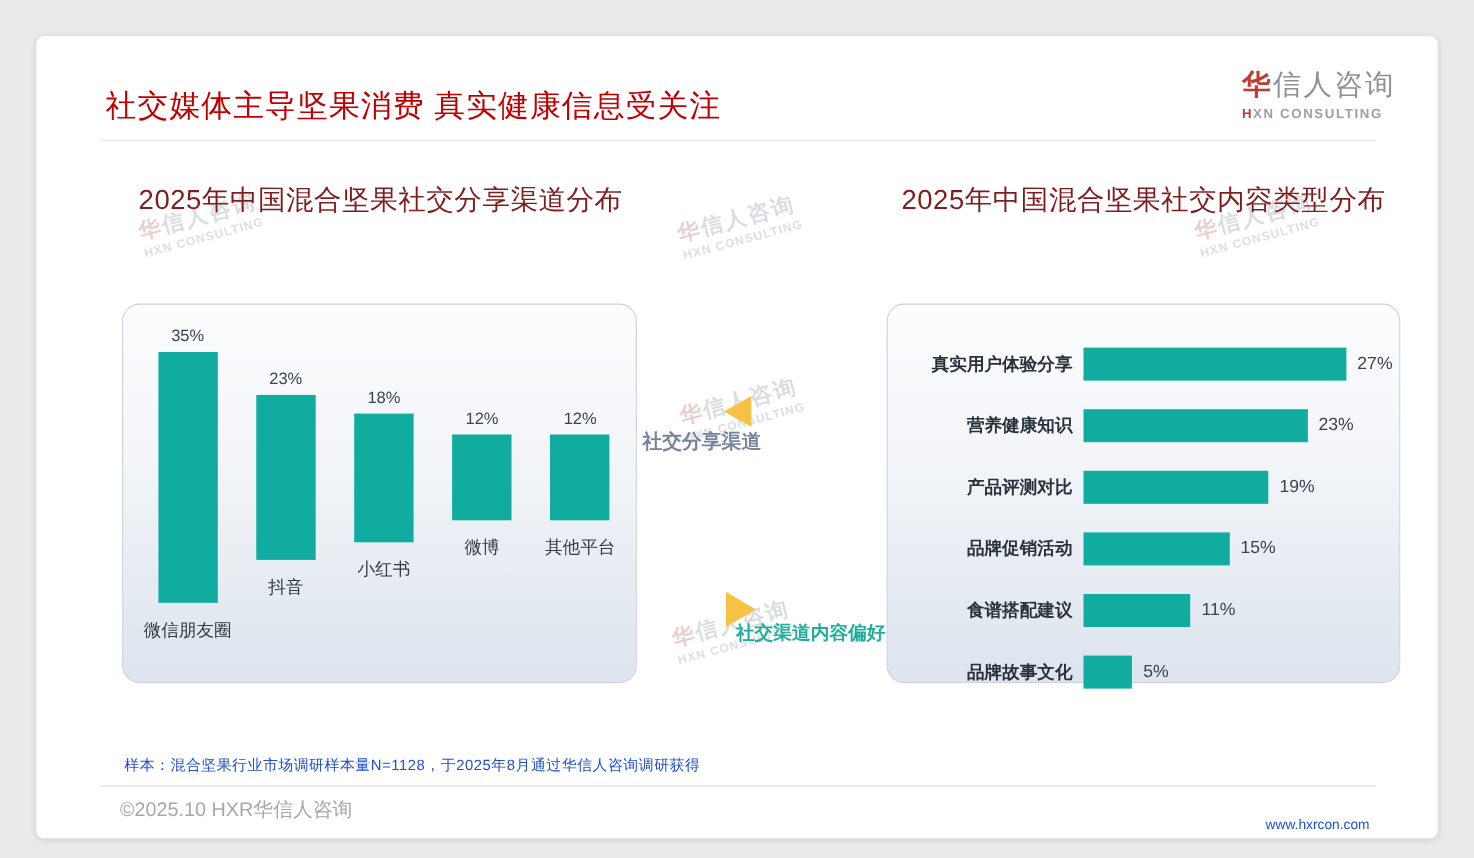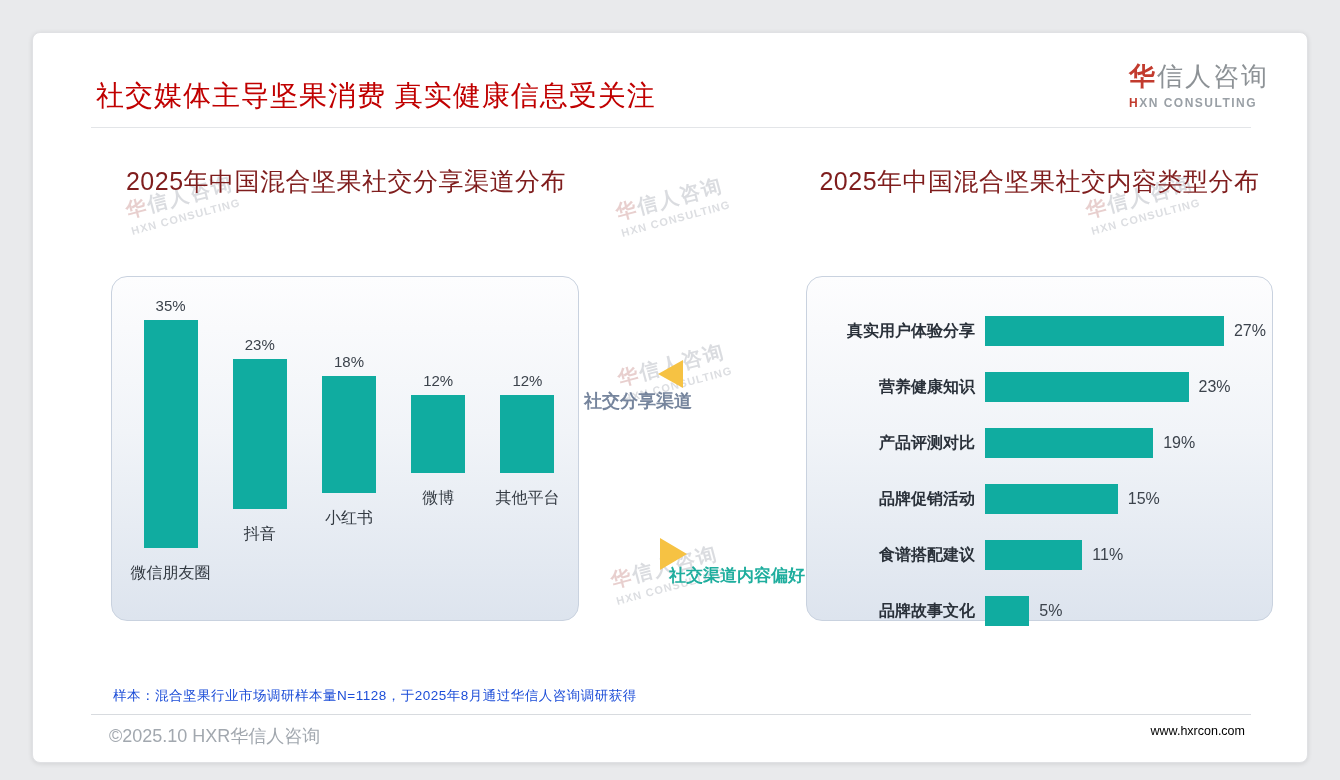--- a/index.html
+++ b/index.html
@@ -53,21 +53,21 @@
   
   .wm { position:absolute; transform:rotate(-15deg); opacity:0.42; pointer-events:none; }
   .wm-l1 { font-size:20px; font-weight:bold; color:#a9adb6; letter-spacing:2px; }
   .wm-l1 .accent { color:#c98f8d; }
   .wm-l2 { font-size:11px; font-weight:bold; color:#adb1ba; letter-spacing:1px; margin-top:1px; }
 
   
   .sample-note { position:absolute; left:80px; top:654px; font-size:13.5px; color:#1d4ed8; letter-spacing:0.5px; }
   .footer-divider { position:absolute; left:58px; top:681px; width:1160px; height:1px; background:#d8dbdf; }
   .footer-left { position:absolute; left:76px; top:691px; font-size:18px; color:#a2a8af; }
-  .footer-right { position:absolute; right:62px; top:691px; font-size:12.5px; color:#000000; }
+  .footer-right { position:absolute; right:62px; top:710px; font-size:12.5px; color:#1d4ed8; }
 </style>
 </head>
 <body>
 
 <div class="card">
 
   <div id="wm-layer">
       <div class="wm" style="left: 93px; top: 150px;">
         <div class="wm-l1"><span class="accent">华</span><span>信人咨询</span></div>
         <div class="wm-l2">HXN CONSULTING</div>

